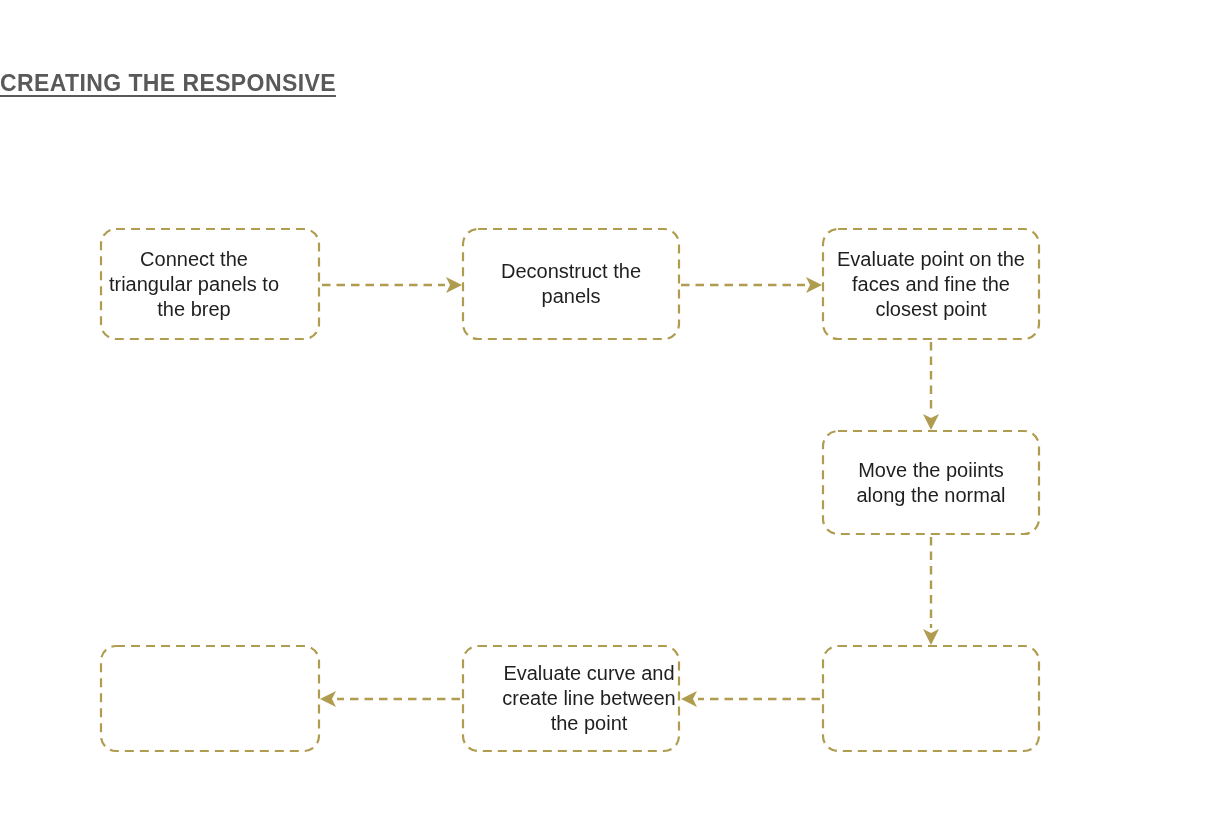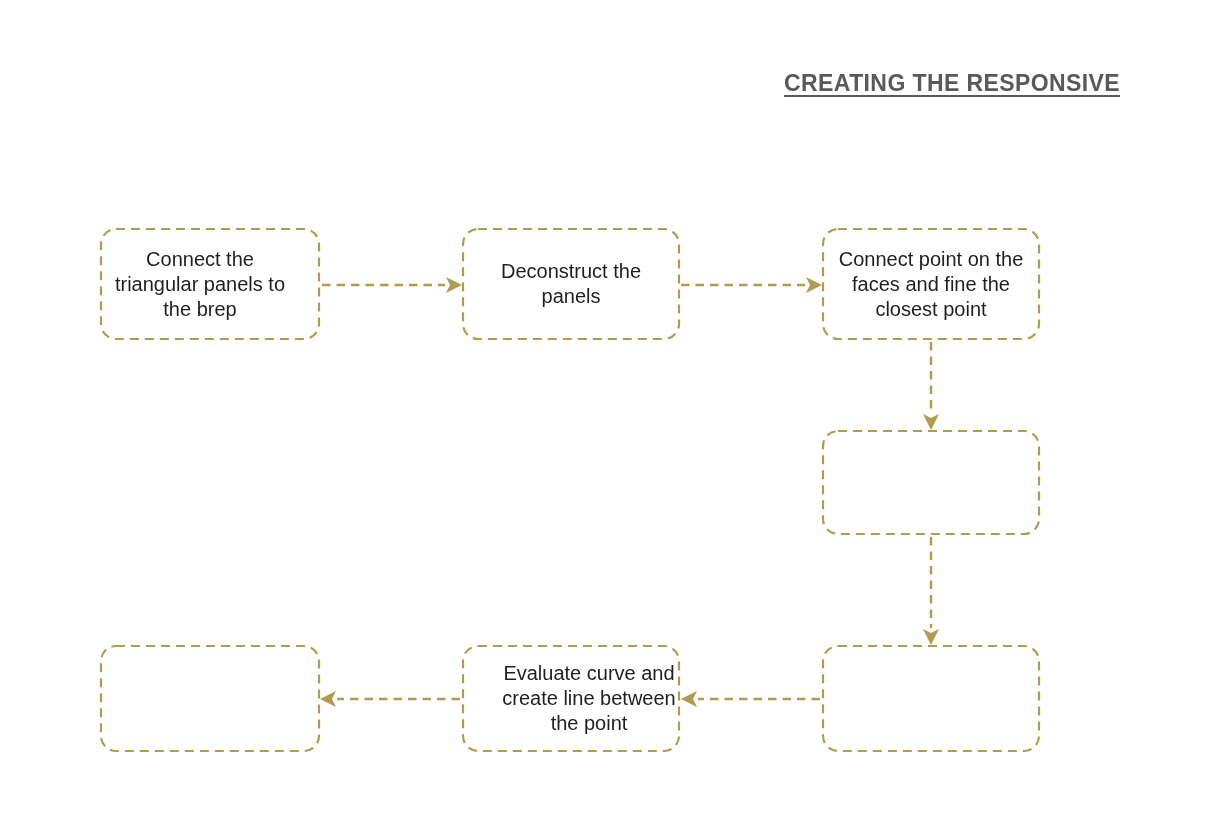--- a/index.html
+++ b/index.html
@@ -15,21 +15,21 @@
     width: 1208px;
     height: 818px;
     background: var(--color-background, #ffffff);
     overflow: hidden;
   }
   .diagram-title {
     position: absolute;
     top: 68px;
     left: 0;
     width: 1120px;
-    text-align: right;
+    text-align: left;
     color: var(--color-title_text, #595959);
     font-size: 23px;
     font-weight: bold;
     line-height: 30px;
     letter-spacing: 0.4px;
   }
   .diagram-title .title-line {
     text-decoration: underline;
     text-decoration-thickness: 2px;
     text-underline-offset: 4px;
@@ -63,21 +63,21 @@
     align-items: center;
     justify-content: center;
     text-align: center;
     color: var(--color-node_text, #1F1F1F);
     font-size: 20px;
     line-height: 25px;
     white-space: pre-line;
     padding: 2px;
     box-sizing: border-box;
   }
-  .node-1 { left: 90px; top: 228px; width: 220px; height: 112px; }
+  .node-1 { left: 84px; top: 228px; width: 220px; height: 112px; }
   .node-2 { left: 462px; top: 228px; width: 218px; height: 112px; }
   .node-3 { left: 822px; top: 228px; width: 218px; height: 112px; }
   .node-4 { left: 822px; top: 430px; width: 218px; height: 105px; }
   .node-5 { left: 822px; top: 645px; width: 218px; height: 107px; }
   .node-6 { left: 480px; top: 645px; width: 218px; height: 107px; }
   .node-7 { left: 100px; top: 645px; width: 220px; height: 107px; }
 </style>
 </head>
 <body>
 
@@ -126,20 +126,22 @@
       <line class="arrow-line" x1="460" y1="699" x2="337" y2="699"></line>
       <polygon class="arrow-head" points="336,691 320,699 336,707 332,699"></polygon>
     </g>
   </svg>
 
   <div class="node node-1">Connect the
 triangular panels to
 the brep</div>
   <div class="node node-2">Deconstruct the
 panels</div>
-  <div class="node node-3">Connect point on the
+  <div class="node node-3">Evaluate point on the
 faces and fine the
 closest point</div>
+  <div class="node node-4">Move the poiints
+along the normal</div>
   <div class="node node-6">Evaluate curve and
 create line between
 the point</div>
 
 </div>
 
 </body></html>

